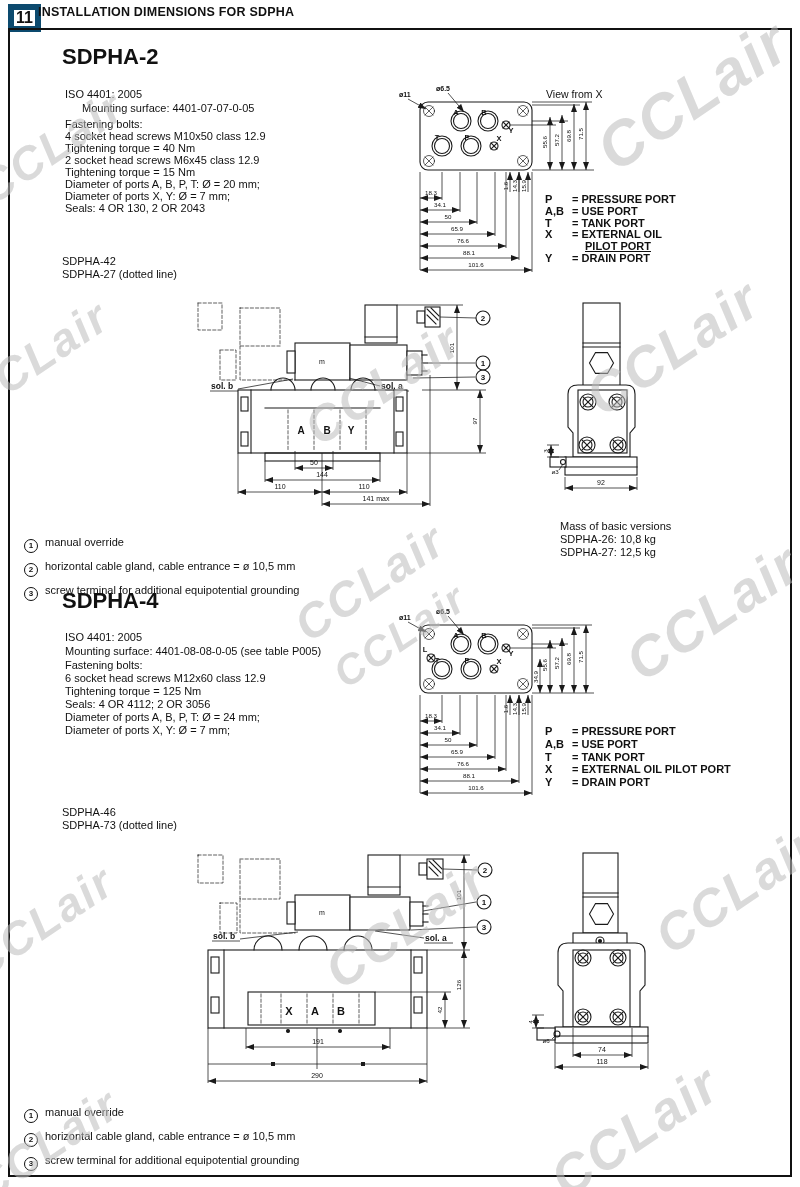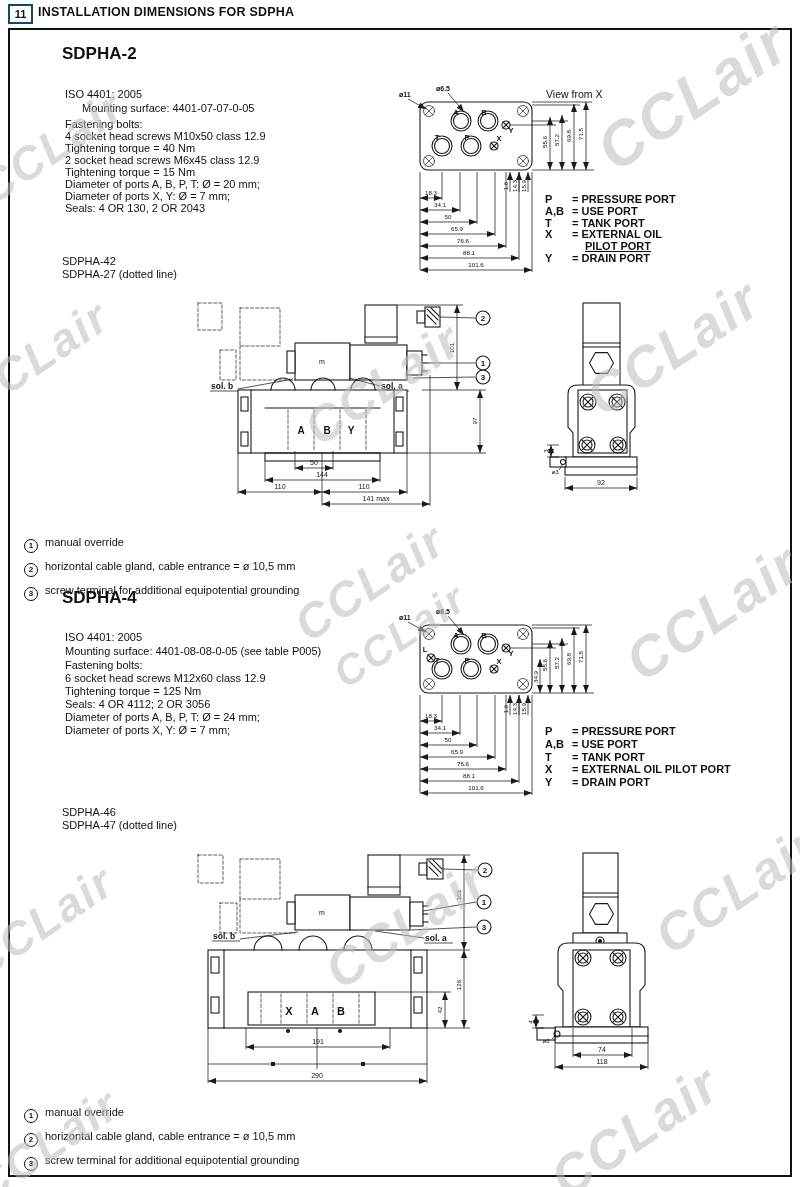--- a/index.html
+++ b/index.html
@@ -2,24 +2,24 @@
 <html><head>
 <meta charset="utf-8">
 <style>
   html,body{margin:0;padding:0;background:#fff;}
   #page{position:relative;width:800px;height:1187px;background:#fff;overflow:hidden;
         font-family:"Liberation Sans",sans-serif;color:#111;}
   .abs{position:absolute;}
   .wm{position:absolute;font-weight:bold;font-style:italic;color:#bdbdbd;opacity:.55;
       transform:rotate(-34deg);letter-spacing:2px;white-space:nowrap;z-index:8;}
   .frame{position:absolute;left:8px;top:28px;width:780px;height:1145px;border:2px solid #111;}
-  .hbox{position:absolute;left:8px;top:4px;width:21px;height:16px;border:2px solid #0c4a6e;
-        display:flex;align-items:center;justify-content:center;font-size:11px;font-weight:bold;}
+  .hbox{position:absolute;left:8px;top:4px;width:21px;height:16px;border:6px solid #0c4a6e;
+        display:flex;align-items:center;justify-content:center;font-size:16px;font-weight:bold;}
   .htitle{position:absolute;left:38px;top:5px;font-size:12.5px;font-weight:bold;letter-spacing:.2px;}
-  .tt{font-size:17px;font-weight:bold;}
+  .tt{font-size:22px;font-weight:bold;}
   .bb{font-weight:normal;}
   .tx{font-size:11px;line-height:12px;}
   .leg{font-size:11px;font-weight:bold;line-height:11.8px;}
   .leg .row{display:flex;}
   .leg .lk{width:27px;flex:none;}
   .leg .lv{white-space:nowrap;}
   .leg .cont{padding-left:13px;text-decoration:underline;}
   .mass{font-size:11px;line-height:13.2px;}
   .nts{font-size:11px;line-height:24px;}
   .nts .circ{display:inline-flex;width:12px;height:12px;border:1.1px solid #111;border-radius:50%;
@@ -340,20 +340,25 @@
       <line x1="14" y1="177" x2="18" y2="171"></line>
       <line x1="20" y1="184" x2="20" y2="197"></line>
         <line x1="92" y1="184" x2="92" y2="197"></line>
       <line x1="20" y1="195" x2="92" y2="195" marker-start="url(#ar)" marker-end="url(#ar)"></line>
     </g>
     <text class="dt6" transform="rotate(-90 3 158)" x="3" y="158">3</text>
     <text class="dt6" x="10" y="181">ø3</text>
     <text class="dt" x="56" y="192">92</text>
   </svg>
 
+  <div class="abs mass" style="left:560px;top:520px;">
+    <div>Mass of basic versions</div>
+    <div>SDPHA-26: 10,8 kg</div>
+    <div>SDPHA-27: 12,5 kg</div>
+  </div>
   <div class="abs nts" style="left:24px;top:530px;">
     <div><span class="circ">1</span><span>manual override</span></div>
     <div><span class="circ">2</span><span>horizontal cable gland, cable entrance = ø 10,5 mm</span></div>
     <div><span class="circ">3</span><span>screw terminal for additional equipotential grounding</span></div>
   </div>
 
   <div class="abs tt" style="left:62px;top:588px;">SDPHA-4</div>
   <div class="abs tx bb" style="left:65px;top:631px;">ISO 4401: 2005</div>
   <div class="abs tx" style="left:65px;top:645px;">
     <span class="bb">Mounting surface: 4401-08-08-0-05</span>
@@ -482,21 +487,21 @@
         <span class="lk">X</span>
         <span class="lv">= EXTERNAL OIL PILOT PORT</span>
       </div>
     <div class="row">
         <span class="lk">Y</span>
         <span class="lv">= DRAIN PORT</span>
       </div>
   </div>
 
   <div class="abs tx bb" style="left:62px;top:806px;text-align:right;">SDPHA-46</div>
-  <div class="abs tx bb" style="left:62px;top:819px;">SDPHA-47 (dotted line)</div>
+  <div class="abs tx bb" style="left:62px;top:819px;">SDPHA-73 (dotted line)</div>
 
   <svg style="left:183px;top:845px;" width="335" height="248" viewBox="0 0 335 248">
     <g class="s thin dsh">
       <rect x="15" y="10" width="25" height="28"></rect>
       <rect x="57" y="14" width="40" height="40"></rect>
       <polyline points="57,54 57,88 112,88"></polyline>
       <rect x="37" y="58" width="17" height="30"></rect>
     </g>
     <g class="s">
       <rect class="fw" x="112" y="50" width="55" height="35"></rect>

